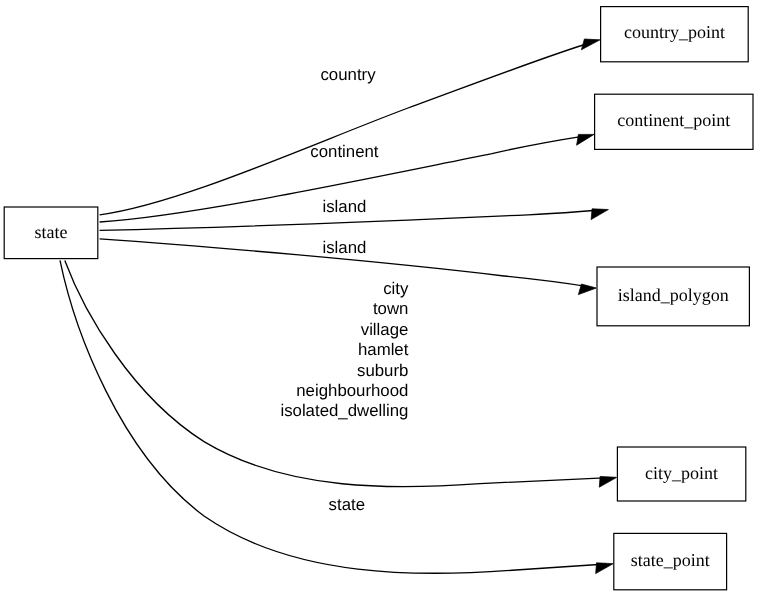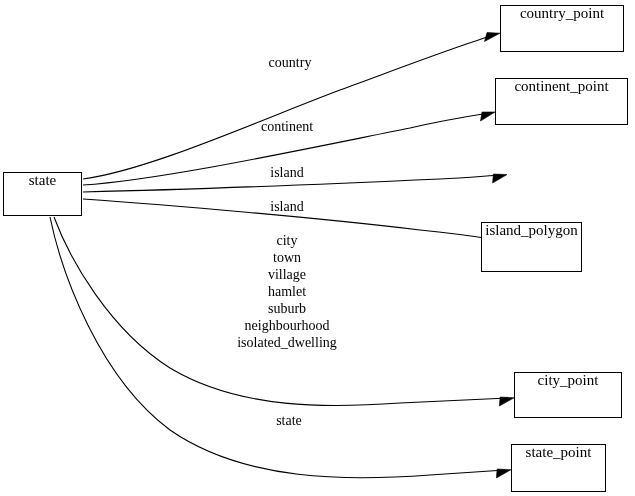--- a/index.html
+++ b/index.html
@@ -25,35 +25,36 @@
     top: 0;
     width: 635px;
     height: 496px;
   }
   .node-box {
     position: absolute;
     box-sizing: border-box;
     border: 1px solid #000000;
     background: #ffffff;
     display: flex;
+    align-items: center;
     justify-content: center;
     font-family: "Liberation Serif", "DejaVu Serif", serif;
     font-size: 15px;
     line-height: 1;
     color: #000000;
     white-space: nowrap;
   }
   .edge-label {
     position: absolute;
-    font-family: Liberation Serif, serif;
+    font-family: Liberation Sans, sans-serif;
     font-size: 14px;
     line-height: 17px;
     color: #000000;
     white-space: pre;
-    text-align: center;
+    text-align: right;
     transform: translateX(-50%);
   }
   .edge-path {
     fill: none;
     stroke: #000000;
     stroke-width: 1.1px;
   }
   .arrow-head {
     fill: #000000;
     stroke: #000000;
@@ -105,21 +106,21 @@
 
   <div class="node-box" style="left:500px; top:5px; width:124px; height:47px;">
     <span>country_point</span>
   </div>
 
   <div class="node-box" style="left:495px; top:78px; width:133px; height:47px;font-family:Liberation Serif, serif;">
     <span>continent_point</span>
   </div>
 
 
-  <div class="node-box" style="left:481px; top:222px; width:101px; height:50px;">
+  <div class="node-box" style="left:497px; top:222px; width:128px; height:50px;">
     <span>island_polygon</span>
   </div>
 
   <div class="node-box" style="left:514px; top:372px; width:108px; height:46px;">
     <span>city_point</span>
   </div>
 
   <div class="node-box" style="left:511px; top:444px; width:95px; height:48px;">
     <span>state_point</span>
   </div>

